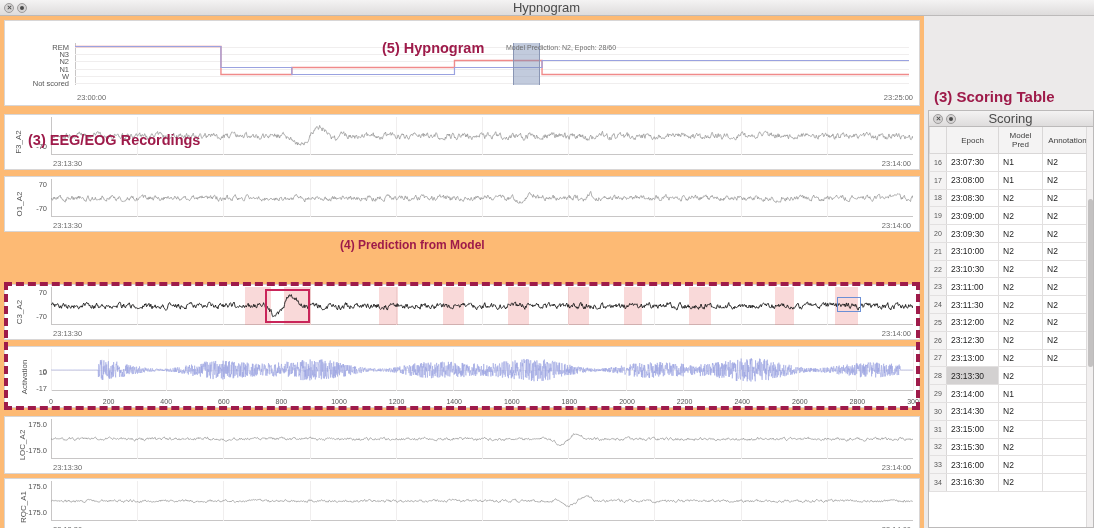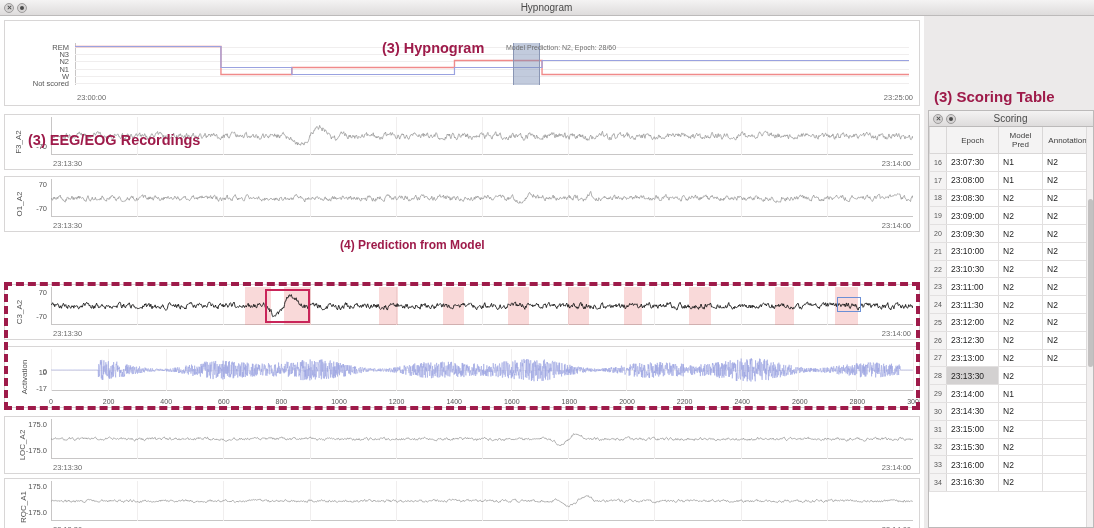--- a/index.html
+++ b/index.html
@@ -13,38 +13,38 @@
 
   
   .titlebar {
     position: absolute; height: 16px;
     background: linear-gradient(#f4f3f3, #dedcdc);
     border-bottom: 1px solid #bcbaba;
     display: flex; align-items: center;
   }
   .titlebar .tb-title {
     flex: 1; text-align: center;
-    font-size: 10px; color: #4a4a4a;
+    font-size: 13px; color: #4a4a4a;
   }
   .win-btns { display: flex; gap: 3px; padding-left: 4px; }
   .win-btn {
     width: 10px; height: 10px; border-radius: 50%;
     background: #d6d4d4; border: 1px solid #9e9c9c;
     position: relative;
   }
   .win-btn::before, .win-btn::after {
     content: ""; position: absolute; background: #4a4a4a;
   }
   .win-btn.close::before { left: 1.5px; top: 3.6px; width: 5px; height: 1px; transform: rotate(45deg); }
   .win-btn.close::after  { left: 1.5px; top: 3.6px; width: 5px; height: 1px; transform: rotate(-45deg); }
   .win-btn.min::before { left: 2px; top: 2px; width: 4px; height: 4px; border-radius: 50%; background: #4a4a4a; }
   .win-btn.min::after { display: none; }
 
   
-  #main-col { position: absolute; left: 0; top: 16px; width: 924px; height: 512px; background:#ffffff; }
+  #main-col { position: absolute; left: 0; top: 16px; width: 924px; height: 512px; background:#fdba74; }
 
   .panel {
     position: absolute; left: 4px; width: 916px;
     background: #ffffff; border: 1px solid #d8d6d6;
   }
 
   
   .plot { position: relative; width: 100%; height: 100%; overflow: hidden; }
   .ylabel {
     position: absolute; left: 2px; top: 50%;
@@ -187,21 +187,21 @@
               <path d="M0.0 8.3L175.0 8.3L175.0 8.3L175.0 75.0L260.0 75.0L260.0 75.0L260.0 58.3L455.0 58.3L455.0 58.3L455.0 41.7L560.0 41.7L560.0 41.7L560.0 75.0L1000.0 75.0" fill="none" stroke="#f08a8a" stroke-width="1.4" vector-effect="non-scaling-stroke"></path>
               <path d="M0.0 8.3L175.0 8.3L175.0 8.3L175.0 58.3L260.0 58.3L260.0 58.3L260.0 75.0L455.0 75.0L455.0 75.0L455.0 58.3L560.0 58.3L560.0 58.3L560.0 41.7L1000.0 41.7" fill="none" stroke="#9aa2e0" stroke-width="1.2" vector-effect="non-scaling-stroke"></path>
             </svg>
           <div class="hy-sel" id="hypno-sel" style="left: 52.5%; width: 3.3%;"></div>
         </div>
         <div class="tlabel-l" style="left:72px;bottom:3px;">23:00:00</div>
         <div class="tlabel-r" style="right:6px;bottom:3px;">23:25:00</div>
       </div>
     </div>
 
-    <div class="callout" style="left:382px;top:24px;font-size:14.5px;">(3) Hypnogram</div>
+    <div class="callout" style="left:382px;top:24px;font-size:14.5px;">(5) Hypnogram</div>
     <div class="pred-sub" style="left:506px;top:28px;">Model Prediction: N2, Epoch: 28/60</div>
 
     <div class="panel" style="top:98px;height:56px;">
         <div class="plot">
           <div class="ylabel">F3_A2</div>
           <div class="ytick" style="bottom: 18px;">-70</div>
           <div class="axis-area">
             <div class="axis-spine-l"></div>
             <div class="axis-spine-b"></div>
             <div class="vgrid" style="left: 10%;"></div>

